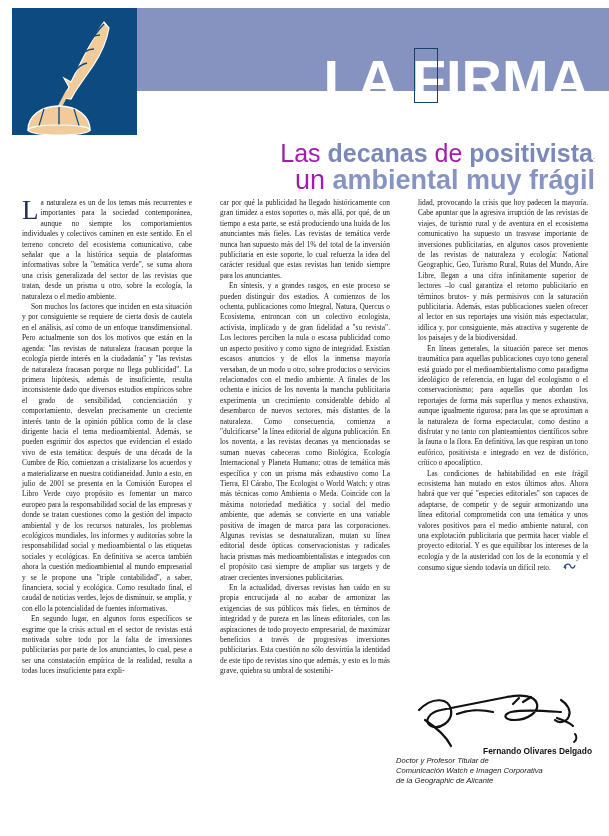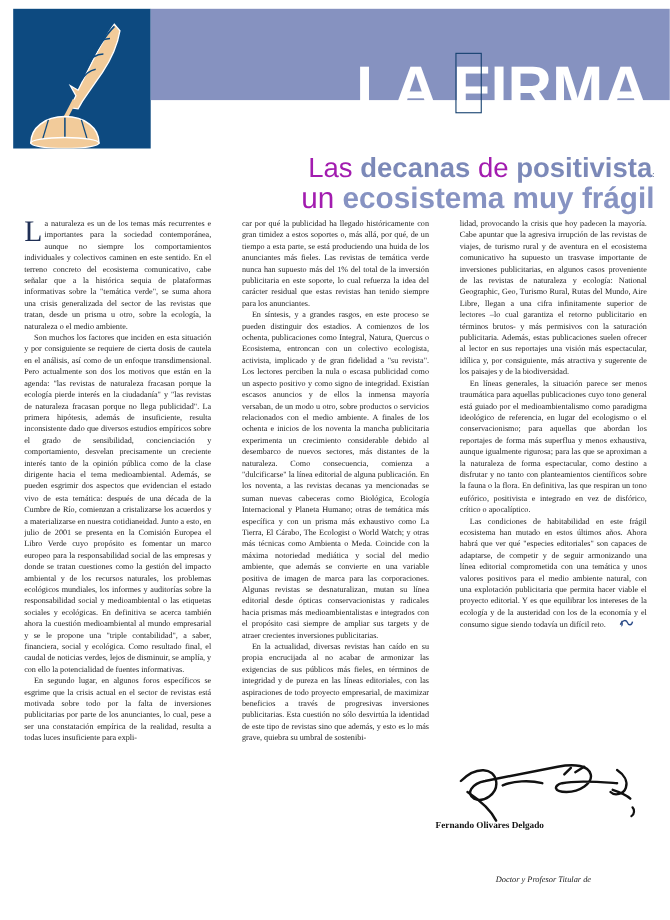--- a/index.html
+++ b/index.html
@@ -136,35 +136,34 @@
     top: 690px;
     width: 196px;
     text-align: right;
   }
   .sig-img {
     display: block;
     margin-left: auto;
     margin-right: 6px;
   }
   .sig-name {
-    font-family: Liberation Serif, serif;
+    font-family: Liberation Sans, sans-serif;
     font-weight: bold;
     font-size: 8.4px;
     color: #111;
     margin-top: -2px;
-    text-align: left;
+    text-align: right;
   }
   .sig-role {
-    font-family: Liberation Serif, serif;
+    font-family: Liberation Sans, sans-serif;
     font-style: italic;
     font-size: 7.6px;
     color: #222;
     line-height: 10px;
-    text-align: center;
-    margin-top: 40px;
+    text-align: left;
   }
 
   
   .footer {
     position: absolute;
     left: 0; top: 788px;
     width: 609px; height: 48px;
   }
 </style>
 </head>
@@ -201,21 +200,21 @@
     </div>
 
     <div class="band">
       <div class="band-title">LA FIRMA</div>
     </div>
     <div class="band-marker"></div>
   </div>
 
   <div class="headline">
     <div class="l1"><span class="lt">Las </span><span class="bd">decanas</span><span class="lt"> de </span><span class="bd">positivista</span><span class="col">:</span></div>
-    <div class="l2"><span class="lt">un </span><span class="bd2">ecosistema muy frágil</span></div>
+    <div class="l2"><span class="lt">un </span><span class="bd2">ambiental muy frágil</span></div>
   </div>
 
   <div class="cols">
 
     <div class="col">
       <p class="noind dropcap">La naturaleza es un de los temas más recurrentes e importantes para la sociedad contemporánea, aunque no siempre los comportamientos individuales y colectivos caminen en este sentido. En el terreno concreto del ecosistema comunicativo, cabe señalar que a la histórica sequia de plataformas informativas sobre la "temática verde", se suma ahora una crisis generalizada del sector de las revistas que tratan, desde un prisma u otro, sobre la ecología, la naturaleza o el medio ambiente.</p>
       <p>Son muchos los factores que inciden en esta situación y por consiguiente se requiere de cierta dosis de cautela en el análisis, así como de un enfoque transdimensional. Pero actualmente son dos los motivos que están en la agenda: "las revistas de naturaleza fracasan porque la ecología pierde interés en la ciudadanía" y "las revistas de naturaleza fracasan porque no llega publicidad". La primera hipótesis, además de insuficiente, resulta inconsistente dado que diversos estudios empíricos sobre el grado de sensibilidad, concienciación y comportamiento, desvelan precisamente un creciente interés tanto de la opinión pública como de la clase dirigente hacia el tema medioambiental. Además, se pueden esgrimir dos aspectos que evidencian el estado vivo de esta temática: después de una década de la Cumbre de Río, comienzan a cristalizarse los acuerdos y a materializarse en nuestra cotidianeidad. Junto a esto, en julio de 2001 se presenta en la Comisión Europea el Libro Verde cuyo propósito es fomentar un marco europeo para la responsabilidad social de las empresas y donde se tratan cuestiones como la gestión del impacto ambiental y de los recursos naturales, los problemas ecológicos mundiales, los informes y auditorías sobre la responsabilidad social y medioambiental o las etiquetas sociales y ecológicas. En definitiva se acerca también ahora la cuestión medioambiental al mundo empresarial y se le propone una "triple contabilidad", a saber, financiera, social y ecológica. Como resultado final, el caudal de noticias verdes, lejos de disminuir, se amplía, y con ello la potencialidad de fuentes informativas.</p>
       <p>En segundo lugar, en algunos foros específicos se esgrime que la crisis actual en el sector de revistas está motivada sobre todo por la falta de inversiones publicitarias por parte de los anunciantes, lo cual, pese a ser una constatación empírica de la realidad, resulta a todas luces insuficiente para expli-</p>
     </div>
 

